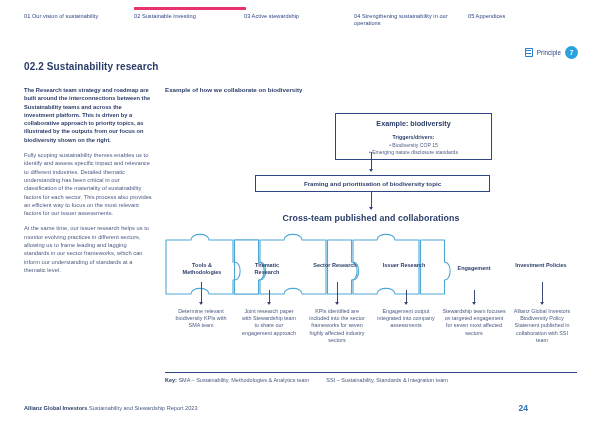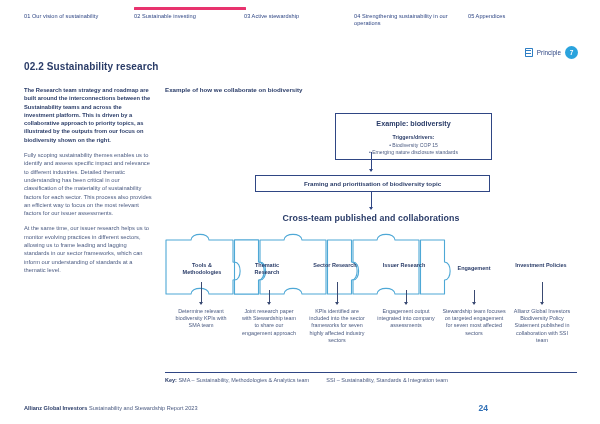--- a/index.html
+++ b/index.html
@@ -54,21 +54,21 @@
   .drop{position:absolute;width:1px;background:#3a4a72;}
   .drop::after{content:"";position:absolute;left:-2px;bottom:-1px;width:0;height:0;
     border-left:2.2px solid transparent;border-right:2.2px solid transparent;border-top:3px solid #3a4a72;}
   .cap{position:absolute;text-align:center;font-size:5.4px;line-height:7.2px;color:#4a5a80;}
   
   #key-rule{position:absolute;left:165px;top:372px;width:412px;height:1px;background:#2f4684;}
   #key-line{position:absolute;left:165px;top:377px;font-size:5.5px;color:#4a5a80;}
   #key-line b{color:#2a3c68;}
   #key-line .gap{display:inline-block;width:14px;}
   
-  #footer{position:absolute;left:0;top:400px;width:512px;height:24px;}
+  #footer{position:absolute;left:0;top:400px;width:512px;height:24px;padding-left:40px;}
   #footer-text{position:absolute;left:24px;top:5px;font-size:5.6px;color:#4a5a80;}
   #footer-text b{color:#2a3c68;}
   #page-num{position:absolute;right:24px;top:3px;font-size:8.5px;font-weight:bold;color:#2f6fb5;}
 </style>
 </head>
 <body>
 
 <div id="topnav">
   <div class="nav-bar active" style="left:134px;width:112px;"></div>
 

